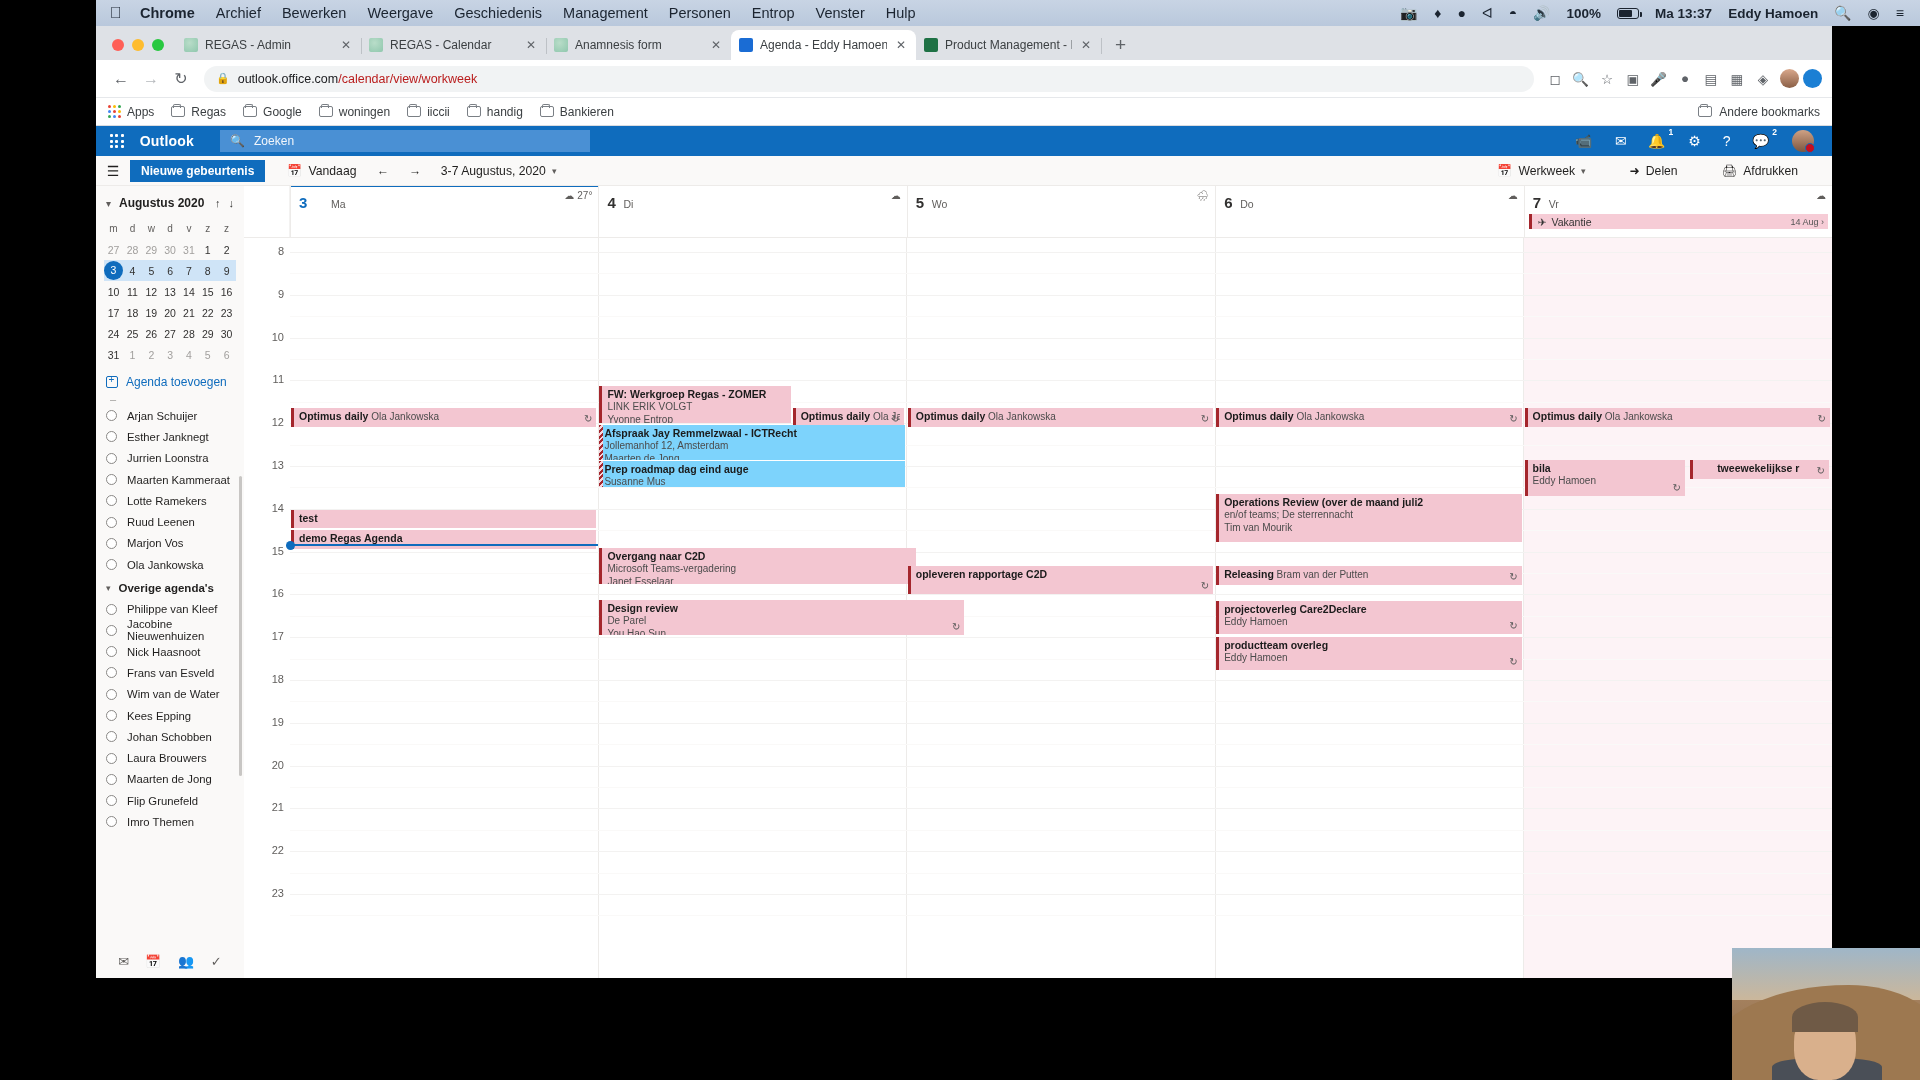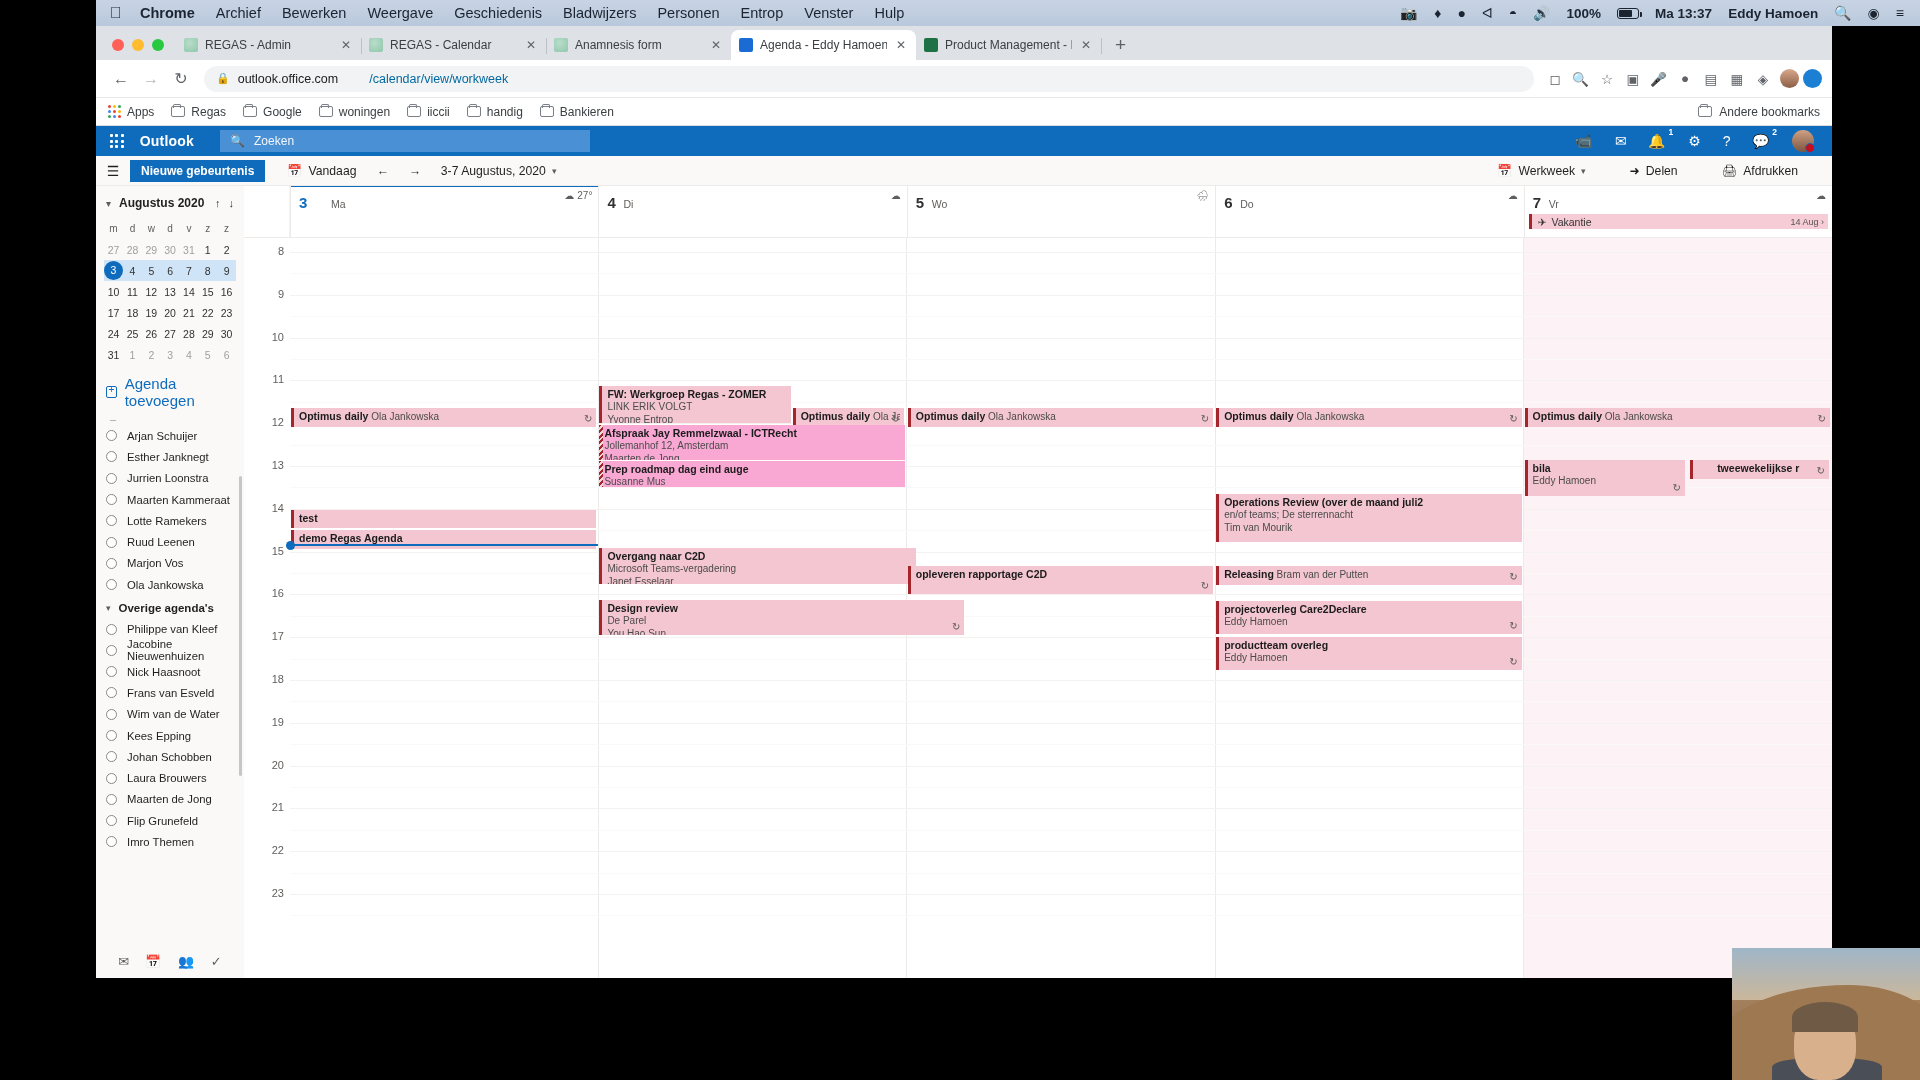--- a/index.html
+++ b/index.html
@@ -62,21 +62,21 @@
     height: 38px; background: #fff; display:flex; align-items:center; gap: 0px;
     padding: 0 10px; border-bottom: 1px solid #e6e8eb;
   }
   .navbtn { width: 30px; text-align:center; color:#5f6368; font-size:16px; }
   .navbtn.dim { color: #b5b8bc; }
   .urlbox {
     flex: 1; height: 26px; background: #f1f3f4; border-radius: 13px; margin: 0 8px;
     display:flex; align-items:center; padding: 0 12px; gap: 8px; font-size: 12.5px; color: #202124;
   }
   .lock { font-size: 11px; color:#3c4043; }
-  .url .dom { color:#202124; } .url .rest { color:#0369a1;margin-left:31px; }
+  .url .dom { color:#202124; } .url .rest { color:#b91c1c; }
   .ombtn { width: 26px; text-align:center; color:#5f6368; font-size: 13.5px; }
   .avatar-sm { width:19px; height:19px; border-radius:50%; background: linear-gradient(#d9a88c,#8a5f46); margin: 0 4px; }
   .avatar-blue { width:19px; height:19px; border-radius:50%; background:#1b7fd4; }
 
   .bookmarks {
     height: 28px; background:#fff; display:flex; align-items:center; gap: 0;
     padding: 0 12px; font-size: 12px; color:#3c4043; border-bottom:1px solid #dadce0;
   }
   .bm { display:flex; align-items:center; gap:6px; padding: 0 11px 0 0; margin-right: 6px; white-space:nowrap; }
   .grid9 { display:grid; grid-template-columns: repeat(3,3px); grid-template-rows: repeat(3,3px); gap:2px; }
@@ -125,21 +125,21 @@
   .mini-head .ttl { flex:1; }
   .mini-head .arw { color:#323130; font-size: 11px;}
   .mini table { border-collapse:collapse; width: 100%; }
   .mini td, .mini th { width: 14.2%; height: 21px; text-align:center; font-size: 10.5px; color:#323130; font-weight: normal; }
   .mini th { color:#605e5c; font-size:10px; }
   .mini td.out { color:#a19f9d; }
   .mini tr.sel td { background:#cfe4f7; }
   .mini td.today { color:#fff; position:relative; }
   .mini td.today span { display:inline-block; width:19px;height:19px;line-height:19px;border-radius:50%;background:#0f6cbd; }
 
-  .addcal { display:flex; align-items:center; gap:8px; font-size:15px; color:#0f6cbd; padding: 10px 10px 4px 10px;}
+  .addcal { display:flex; align-items:center; gap:8px; font-size:12px; color:#0f6cbd; padding: 10px 10px 4px 10px;}
   .addcal .sq { width:12px;height:12px;border:1.3px solid #0f6cbd; border-radius:2px; position:relative;}
   .addcal .sq::after{content:"+";position:absolute;left:1.5px;top:-3.5px;font-size:10px;color:#0f6cbd;}
   .grp { display:flex; align-items:center; gap:8px; font-size:11.5px; font-weight:bold; color:#201f1e; padding: 7px 10px 4px 10px;}
   .grp .chev { font-size:9px; font-weight:normal; color:#605e5c; }
   .dash { padding-left: 14px; color:#a19f9d; font-size: 11px; height: 12px;}
   .calrow { display:flex; align-items:center; gap:10px; padding: 0 10px; height: 21.3px; font-size:11.3px; color:#201f1e;}
   .calrow .rad { width:11px; height:11px; border:1.2px solid #8a8886; border-radius:50%; flex:0 0 11px; background:#fff;}
   .side-scroll { position:absolute; right: 2px; top: 290px; width:3px; height: 300px; background:#c8c6c4; border-radius:2px;}
   .side-foot {
     position:absolute; left:0; right:0; bottom: 4px; height: 26px; display:flex; align-items:center;
@@ -175,21 +175,21 @@
   .daycol { flex:1; border-left: 1px solid #edebe9; position:relative; }
   .daycol:first-child { border-left:none; }
   .daycol.weekendtint { background: #fdf3f6; }
   .nowline { position:absolute; height: 0; border-top: 2px solid #0f6cbd; left: 0; right: 0; }
   .nowdot { position:absolute; width: 9px; height:9px; border-radius:50%; background:#0f6cbd; left:-4px; top:-5.5px;}
 
   .ev {
     position:absolute; left: 1px; right: 1px; background:#f3c6d1; border-left: 3px solid #a4262c;
     font-size: 10.5px; color:#222; overflow:hidden; padding: 2px 4px 0 5px; line-height: 1.25;
   }
-  .ev.tent { border-left: none; background:#f9a8d4;
+  .ev.tent { border-left: none; background:#7dd3fc;
     box-shadow: inset 3px 0 0 0 #fff;
   }
   .ev.tent::before {
     content:""; position:absolute; left:0; top:0; bottom:0; width: 4px;
     background: repeating-linear-gradient(135deg, #a4262c 0 2px, #f6d6de 2px 4px);
   }
   .ev .t { font-weight: bold; color:#1b1b1b; white-space:nowrap; overflow:hidden; }
   .ev .s { color:#4b4b4b; font-size: 10px; white-space:nowrap; overflow:hidden; }
   .ev .inline { font-weight:normal; color:#4b4b4b; font-size:10px; }
   .ev .rec { position:absolute; right: 4px; font-size: 10px; color:#5a5a5a; }
@@ -218,21 +218,21 @@
   <div class="black-left"></div>
   <div class="black-right"></div>
 
   <div class="macbar">
     <span class="apple"></span>
     <span class="mitem bold">Chrome</span>
     <span class="mitem">Archief</span>
     <span class="mitem">Bewerken</span>
     <span class="mitem">Weergave</span>
     <span class="mitem">Geschiedenis</span>
-    <span class="mitem">Bladwijzers</span>
+    <span class="mitem">Management</span>
     <span class="mitem">Personen</span>
     <span class="mitem">Entrop</span>
     <span class="mitem">Venster</span>
     <span class="mitem">Hulp</span>
     <span class="spacer"></span>
     <span class="tray">
       <span class="ic">📷</span>
       <span class="ic">♦</span>
       <span class="ic">●</span>
       <span class="ic">ᐊ</span>

